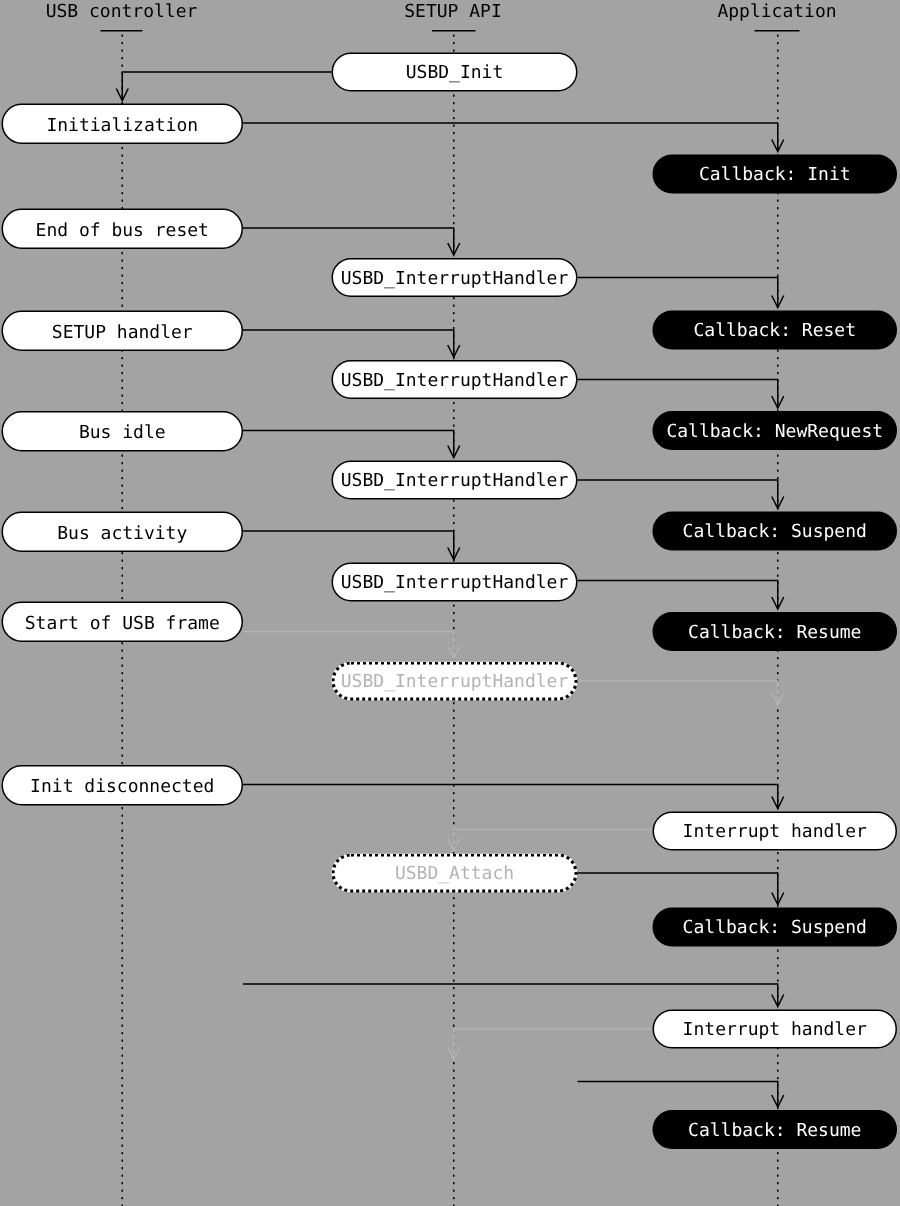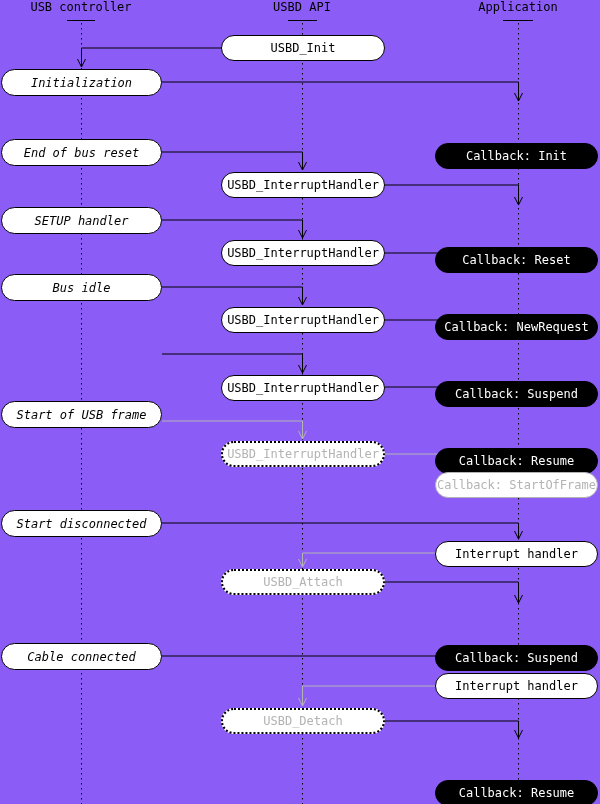--- a/index.html
+++ b/index.html
@@ -1,35 +1,35 @@
 <!DOCTYPE html>
 <html><head>
 <meta charset="utf-8">
 <style>
   html,body{margin:0;padding:0;background:#fff;}
   #canvas{
-    position:relative;width:600px;height:804px;background:#8b5cf6;overflow:hidden;
+    position:relative;width:600px;height:804px;background:#a3a3a3;overflow:hidden;
     font-family:"DejaVu Sans Mono","Liberation Mono",monospace;
   }
   #wires{position:absolute;left:0;top:0;width:600px;height:804px;pointer-events:none;}
   .col-header{
     position:absolute;top:0;transform:translateX(-50%);
     font-size:12px;color:#000;white-space:nowrap;
   }
   .col-tick{position:absolute;top:20px;height:1px;background:#000;}
   .pill{
     position:absolute;box-sizing:border-box;
     border:1px solid #000;border-radius:14px;background:#fff;color:#000;
     display:flex;align-items:center;justify-content:center;
     font-size:12px;white-space:nowrap;overflow:hidden;
   }
-  .pill.black{background:#000;color:#fff;border-color:#000;margin-top:40px;}
+  .pill.black{background:#000;color:#fff;border-color:#000;}
   .pill.ghost-dotted{border:2px dotted #000;color:#b3b3b3;background:#fff;}
   .pill.ghost-gray{border:1px solid #b3b3b3;color:#b3b3b3;background:#fff;}
-  .l{left:1px;width:161px;height:27px;font-style:italic;}
+  .l{left:1px;width:161px;height:27px;}
   .c{left:221px;width:164px;height:26px;}
   .r{left:435px;width:163px;height:26px;}
 </style>
 </head>
 <body>
 
 <div id="canvas">
 
   <svg id="wires" viewBox="0 0 600 804" xmlns="http://www.w3.org/2000/svg">
 
@@ -110,52 +110,50 @@
           <path d="M298.5 559 L302.5 567 L306.5 559"></path>
       </g>
       <g>
         <path d="M435 686 H302.5 V706"></path>
           <path d="M298.5 698 L302.5 706 L306.5 698"></path>
       </g>
     </g>
   </svg>
 
   <div class="col-header" style="left:81px">USB controller</div>
-  <div class="col-header" style="left:302px">USBD API</div>
+  <div class="col-header" style="left:302px">SETUP API</div>
   <div class="col-header" style="left:518px">Application</div>
   <div class="col-tick" style="left:67px;width:28px"></div>
   <div class="col-tick" style="left:288px;width:29px"></div>
   <div class="col-tick" style="left:503px;width:30px"></div>
 
   <div class="pill c" style="top:35px">USBD_Init</div>
   <div class="pill l" style="top:69px">Initialization</div>
   <div class="pill r black" style="top:103px">Callback: Init</div>
 
   <div class="pill l" style="top:139px">End of bus reset</div>
   <div class="pill c" style="top:172px">USBD_InterruptHandler</div>
   <div class="pill l" style="top:207px">SETUP handler</div>
   <div class="pill r black" style="top:207px">Callback: Reset</div>
 
   <div class="pill c" style="top:240px">USBD_InterruptHandler</div>
   <div class="pill r black" style="top:274px">Callback: NewRequest</div>
   <div class="pill l" style="top:274px">Bus idle</div>
 
   <div class="pill c" style="top:307px">USBD_InterruptHandler</div>
+  <div class="pill l" style="top:341px">Bus activity</div>
   <div class="pill r black" style="top:341px">Callback: Suspend</div>
 
   <div class="pill c" style="top:375px">USBD_InterruptHandler</div>
   <div class="pill l" style="top:401px">Start of USB frame</div>
   <div class="pill r black" style="top:408px">Callback: Resume</div>
 
   <div class="pill c ghost-dotted" style="top:441px">USBD_InterruptHandler</div>
-  <div class="pill r ghost-gray" style="top:472px">Callback: StartOfFrame</div>
 
-  <div class="pill l" style="top:510px">Start disconnected</div>
+  <div class="pill l" style="top:510px">Init disconnected</div>
   <div class="pill r" style="top:541px">Interrupt handler</div>
   <div class="pill c ghost-dotted" style="top:569px">USBD_Attach</div>
   <div class="pill r black" style="top:605px">Callback: Suspend</div>
 
-  <div class="pill l" style="top:643px">Cable connected</div>
   <div class="pill r" style="top:673px">Interrupt handler</div>
-  <div class="pill c ghost-dotted" style="top:708px">USBD_Detach</div>
   <div class="pill r black" style="top:740px">Callback: Resume</div>
 
 </div>
 
 </body></html>

